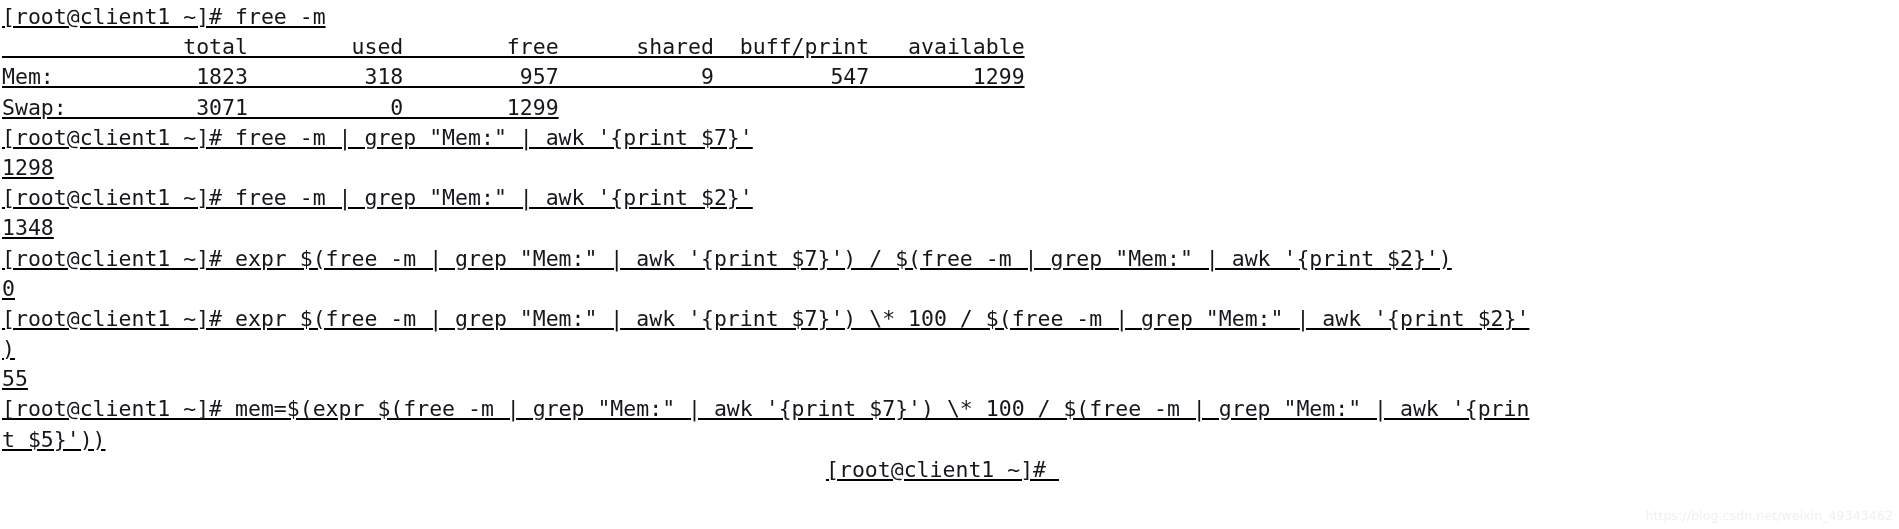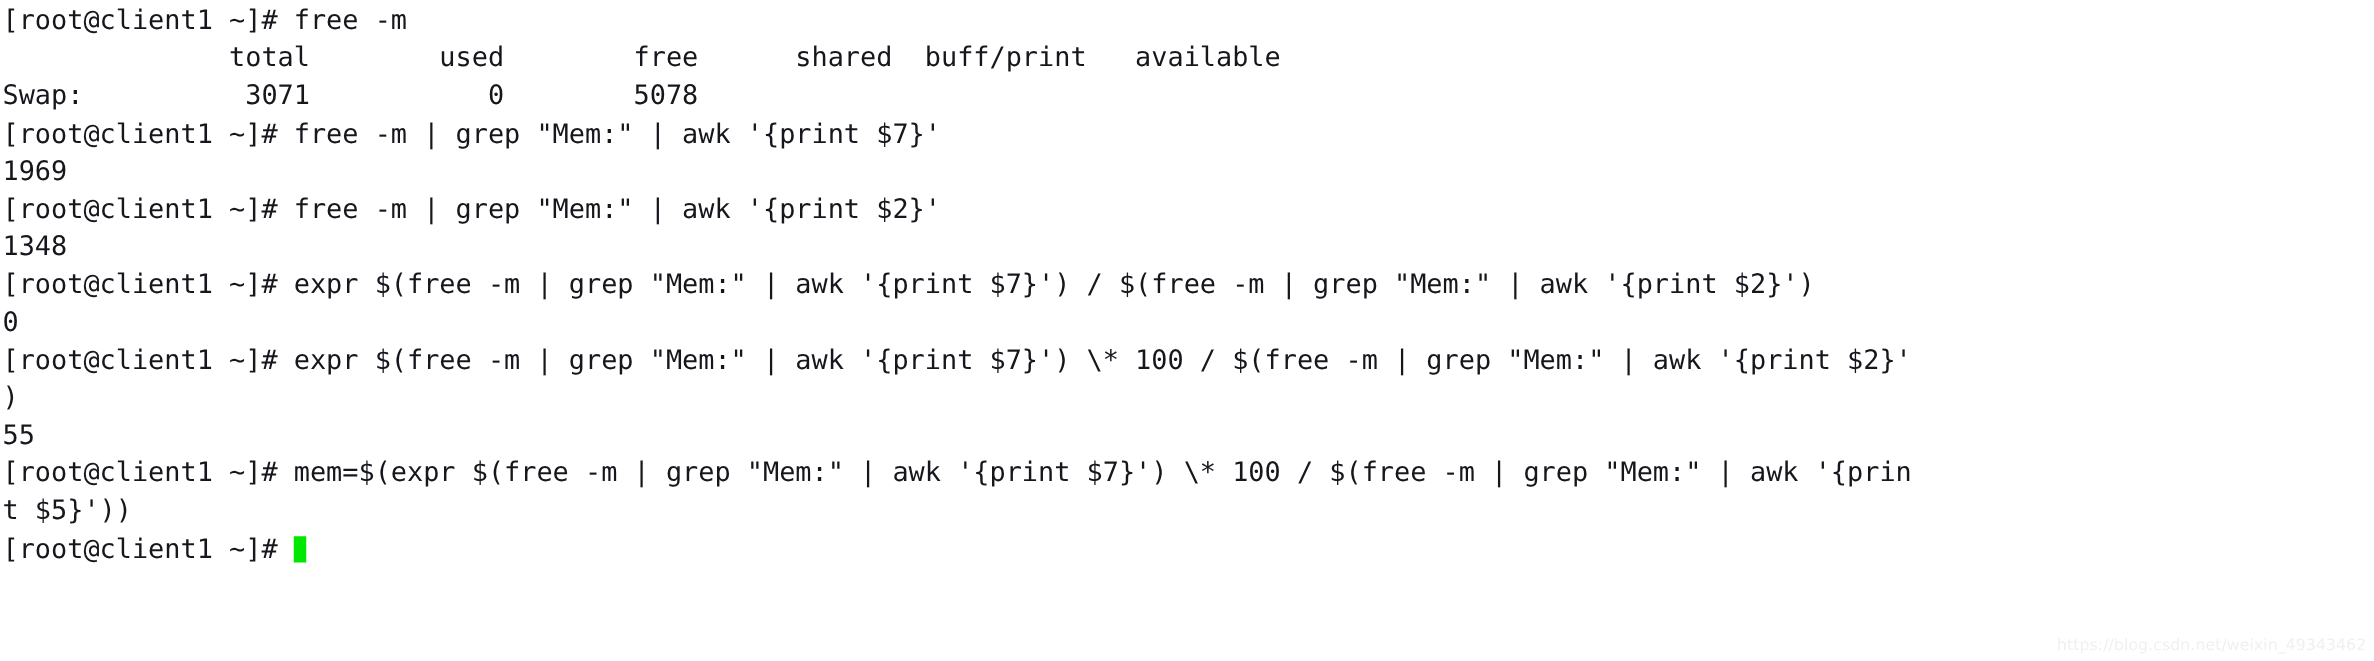--- a/index.html
+++ b/index.html
@@ -14,35 +14,37 @@
     overflow: hidden;
     font-family: "DejaVu Sans Mono", "Liberation Mono", monospace;
   }
   #terminal {
     position: relative;
     width: 1899px;
     height: 529px;
     background: #ffffff;
     box-sizing: border-box;
     padding: 2px 16px 0 2px;
+    text-decoration: underline;
   }
   .term-line {
     font-family: "DejaVu Sans Mono", "Liberation Mono", monospace;
     font-size: 21.5px;
     line-height: 30.2px;
     height: 30.2px;
     color: #16171d;
     white-space: pre;
     letter-spacing: 0px;
     font-weight: 400;
     -webkit-font-smoothing: antialiased;
   }
   .term-line.with-cursor {
     display: flex;
     align-items: center;
+    flex-direction: column;
   }
   .cursor-block {
     display: inline-block;
     width: 10.3px;
     height: 21px;
     background: #00e800;
     vertical-align: text-bottom;
     margin-left: 0px;
   }
   #watermark {
@@ -57,23 +59,24 @@
     user-select: none;
   }
 </style>
 </head>
 <body>
 
 <div id="terminal">
 
   <div class="term-line">[root@client1 ~]# free -m</div>
   <div class="term-line">              total        used        free      shared  buff/print   available</div>
-  <div class="term-line">Swap:          3071           0        5078</div>
+  <div class="term-line">Mem:           1823         318         957           9         547        1299</div>
+  <div class="term-line">Swap:          3071           0        1299</div>
   <div class="term-line">[root@client1 ~]# free -m | grep "Mem:" | awk '{print $7}'</div>
-  <div class="term-line">1969</div>
+  <div class="term-line">1298</div>
   <div class="term-line">[root@client1 ~]# free -m | grep "Mem:" | awk '{print $2}'</div>
   <div class="term-line">1348</div>
   <div class="term-line">[root@client1 ~]# expr $(free -m | grep "Mem:" | awk '{print $7}') / $(free -m | grep "Mem:" | awk '{print $2}')</div>
   <div class="term-line">0</div>
   <div class="term-line">[root@client1 ~]# expr $(free -m | grep "Mem:" | awk '{print $7}') \* 100 / $(free -m | grep "Mem:" | awk '{print $2}'</div>
   <div class="term-line">)</div>
   <div class="term-line">55</div>
   <div class="term-line">[root@client1 ~]# mem=$(expr $(free -m | grep "Mem:" | awk '{print $7}') \* 100 / $(free -m | grep "Mem:" | awk '{prin</div>
   <div class="term-line">t $5}'))</div>
 

